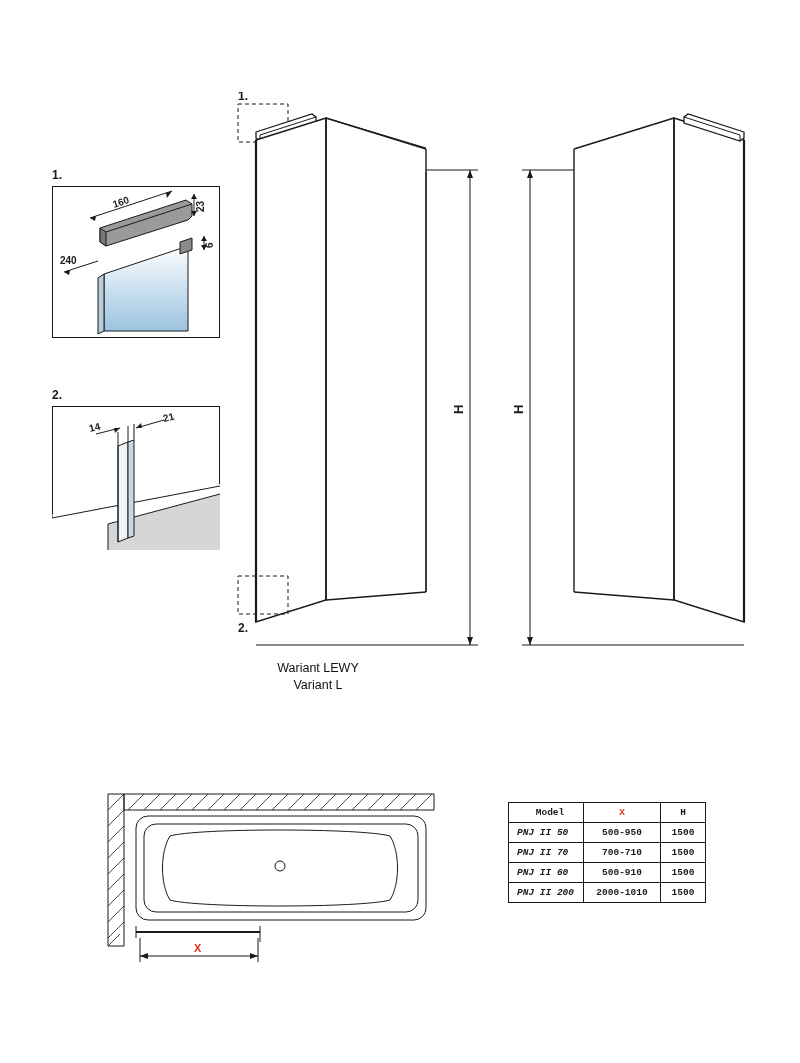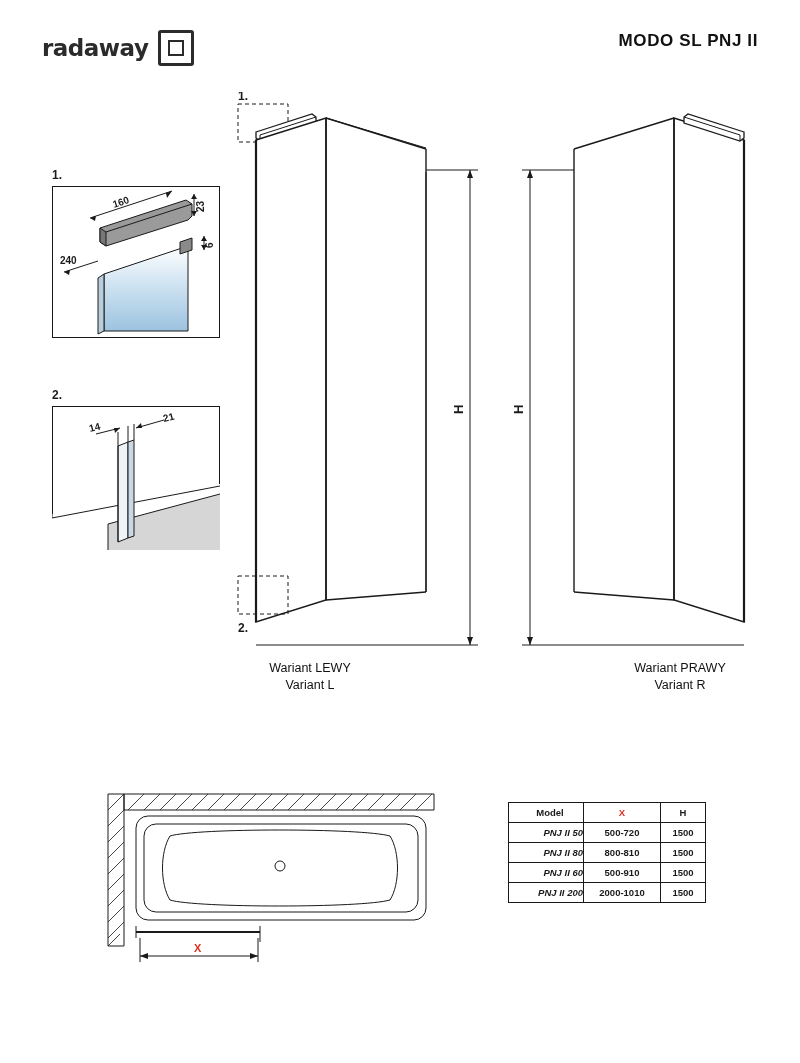--- a/index.html
+++ b/index.html
@@ -117,52 +117,44 @@
     top: 802px;
     border-collapse: collapse;
     font-size: 9.5px;
   }
   .spec-table td, .spec-table th {
     border: 1px solid #1a1a1a;
     padding: 3px 0;
     text-align: center;
     font-weight: bold;
     height: 13px;
+    font-family: Liberation Mono, monospace;
   }
   .spec-table th { font-size: 9.5px; }
-  .spec-table .col-model { width: 66px; text-align: right; padding-left: 8px; }
+  .spec-table .col-model { width: 66px; text-align: left; padding-left: 8px; }
   .spec-table .col-x { width: 76px; }
   .spec-table .col-h { width: 44px; }
   .spec-table thead th.col-model { text-align: center; }
   .accent-x { color: #e03020; }
   .spec-table td.col-model { font-style: italic; }
 
   
   .plan { position: absolute; left: 100px; top: 780px; }
   .x-label {
     font-family: "Liberation Sans", sans-serif;
     font-size: 11px;
     font-weight: bold;
     fill: #e03020;
   }
 </style>
 </head>
 <body>
 
 <div class="page">
 
-  <div class="header">
-    <div class="logo">
-      <span class="logo-text">radaway</span>
-      <span class="logo-mark">
-          <i></i>
-        </span>
-    </div>
-    <div class="product-title">MODO SL PNJ II</div>
-  </div>
 
   <div class="detail-label" style="left:52px; top:168px;">1.</div>
   <div class="detail-box" style="left:52px; top:186px;">
     <svg width="168" height="152" viewBox="0 0 168 152">
       <rect x="0.5" y="0.5" width="167" height="151" class="ln thin fill-white"></rect>
 
       <defs>
         <linearGradient id="glassGrad" x1="0" y1="0" x2="0" y2="1">
           <stop offset="0%" stop-color="#ffffff"></stop>
           <stop offset="45%" stop-color="#cfe3f2"></stop>
@@ -258,21 +250,21 @@
       <text class="callout-num" x="8" y="540">2.</text>
 
       <line x1="240" y1="78" x2="240" y2="553" class="ln thin"></line>
       <polygon points="240,78 237,86 243,86" fill="#1a1a1a"></polygon>
       <polygon points="240,553 237,545 243,545" fill="#1a1a1a"></polygon>
       <polyline points="196,78 248,78" class="ln thin"></polyline>
       <polyline points="26,553 248,553" class="ln thin"></polyline>
       <text class="lbl-h" x="233" y="322" transform="rotate(-90 233 322)">H</text>
     </svg>
   </div>
-  <div class="caption" style="left:200px; top:660px; width:220px;">
+  <div class="caption" style="left:208px; top:660px; width:220px;">
     <div class="l1">Wariant LEWY</div>
     <div class="l2">Variant L</div>
   </div>
 
   <div style="position:absolute; left:500px; top:92px;">
     <svg width="270" height="570" viewBox="0 0 270 570">
 
       <polygon points="244,48 174,26 174,508 244,530" fill="#ffffff" stroke="#1a1a1a" stroke-width="1.6"></polygon>
       <polyline points="174,26 174,508" class="ln med"></polyline>
       <polyline points="244,48 244,530" class="ln thick"></polyline>
@@ -284,24 +276,20 @@
       <polyline points="174,508 74,500" class="ln med"></polyline>
       <polyline points="74,57 74,500" class="ln med"></polyline>
 
       <line x1="30" y1="78" x2="30" y2="553" class="ln thin"></line>
       <polygon points="30,78 27,86 33,86" fill="#1a1a1a"></polygon>
       <polygon points="30,553 27,545 33,545" fill="#1a1a1a"></polygon>
       <polyline points="22,78 74,78" class="ln thin"></polyline>
       <polyline points="22,553 244,553" class="ln thin"></polyline>
       <text class="lbl-h" x="23" y="322" transform="rotate(-90 23 322)">H</text>
     </svg>
-  </div>
-  <div class="caption" style="left:570px; top:660px; width:220px;">
-    <div class="l1">Wariant PRAWY</div>
-    <div class="l2">Variant R</div>
   </div>
 
   <div class="plan">
     <svg width="360" height="200" viewBox="0 0 360 200">
 
       <polygon points="24,14 334,14 334,30 24,30" fill="none" stroke="#1a1a1a" stroke-width="1"></polygon>
       <g stroke="#1a1a1a" stroke-width="0.8">
         <line x1="28" y1="30" x2="44" y2="14"></line>
           <line x1="44" y1="30" x2="60" y2="14"></line>
         <line x1="60" y1="30" x2="76" y2="14"></line>
@@ -361,26 +349,26 @@
     <thead>
       <tr>
         <th class="col-model">Model</th>
         <th class="col-x accent-x">X</th>
         <th class="col-h">H</th>
       </tr>
     </thead>
     <tbody>
       <tr>
         <td class="col-model">PNJ II 50</td>
-        <td class="col-x">500-720</td>
+        <td class="col-x">500-950</td>
         <td class="col-h">1500</td>
       </tr>
       <tr>
-        <td class="col-model">PNJ II 80</td>
-        <td class="col-x">800-810</td>
+        <td class="col-model">PNJ II 70</td>
+        <td class="col-x">700-710</td>
         <td class="col-h">1500</td>
       </tr>
       <tr>
         <td class="col-model">PNJ II 60</td>
         <td class="col-x">500-910</td>
         <td class="col-h">1500</td>
       </tr>
       <tr>
         <td class="col-model">PNJ II 200</td>
         <td class="col-x">2000-1010</td>

